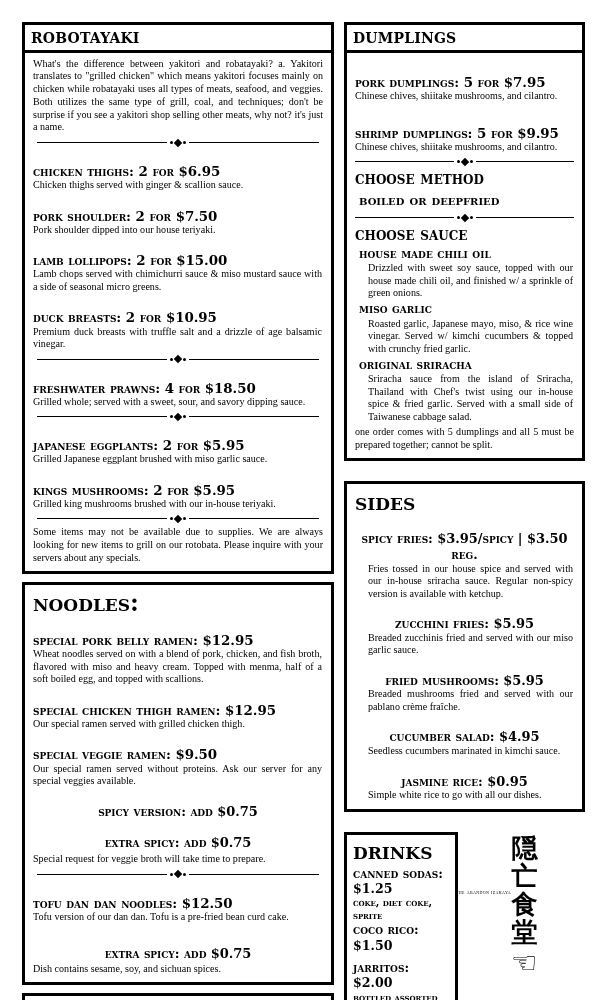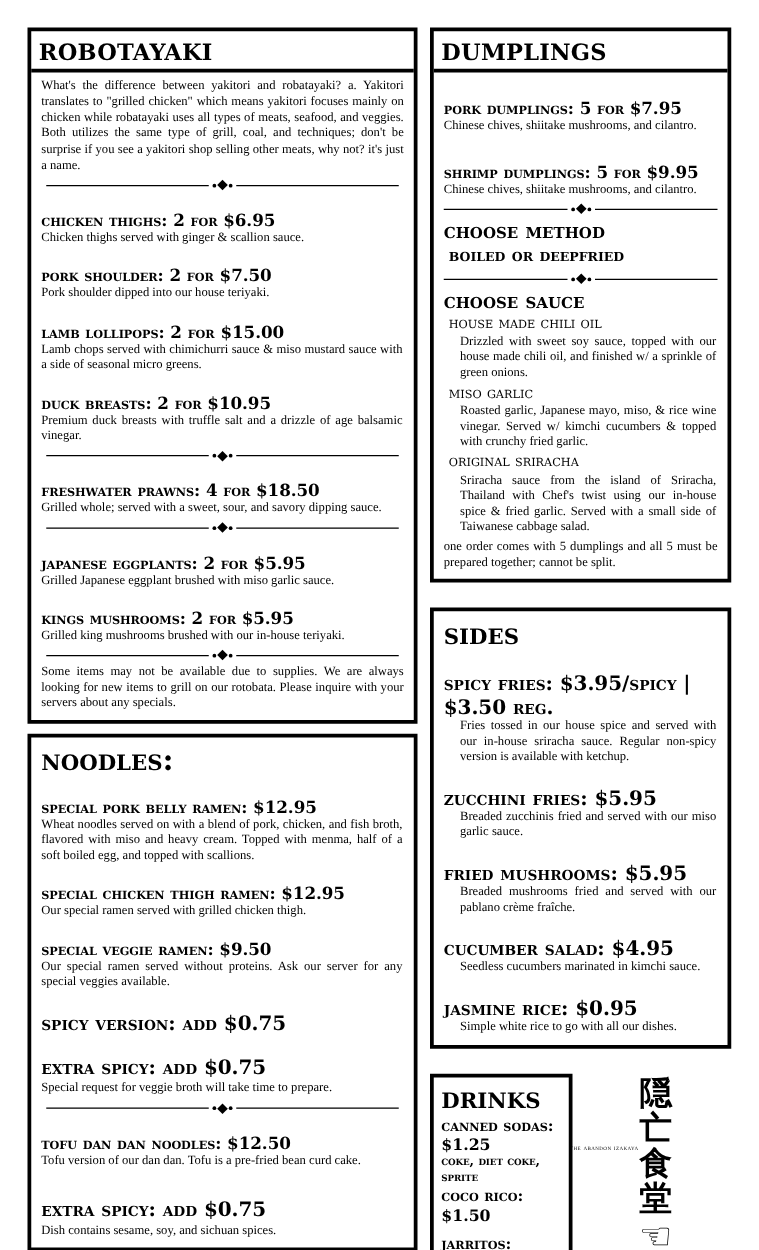--- a/index.html
+++ b/index.html
@@ -23,21 +23,21 @@
   }
   .panel-body { padding: 5px 8px 6px 8px; }
 
   .panel-title-bar {
     border-bottom: 3px solid #000;
     padding: 1px 6px 2px 6px;
   }
   .panel-title {
     font-family: "DejaVu Serif", "Liberation Serif", serif;
     font-weight: 700;
-    font-size: 25px;
+    font-size: 20px;
     line-height: 1.08;
     letter-spacing: 0.2px;
     font-variant: small-caps;
     text-transform: lowercase;
   }
 
   
   .title-inbody {
     font-family: "DejaVu Serif", "Liberation Serif", serif;
     font-weight: 700;
@@ -59,21 +59,21 @@
   .item-name {
     font-family: "DejaVu Serif", "Liberation Serif", serif;
     font-weight: 700;
     font-size: 13.4px;
     line-height: 1.2;
     font-variant: small-caps;
     text-transform: lowercase;
     letter-spacing: -0.05px;
     margin-top: 16px;
   }
-  .item-name.sm { font-size: 16px; }
+  .item-name.sm { font-size: 13px; text-align: center; }
   .item-desc {
     font-size: 10.1px;
     line-height: 1.24;
     text-align: justify;
     padding-right: 1px;
   }
   .item-desc.indent { padding-left: 13px; }
 
   .sub-head {
     font-family: "DejaVu Serif", "Liberation Serif", serif;
@@ -81,21 +81,21 @@
     font-size: 16.5px;
     font-variant: small-caps;
     text-transform: lowercase;
     line-height: 1.25;
     margin: 1px 0 0 0;
   }
   .sub-head.opt { font-size: 14.6px; margin-left: 4px; }
 
   .sauce-name {
     font-family: "DejaVu Serif", "Liberation Serif", serif;
-    font-weight: 400;
+    font-weight: 700;
     font-size: 13.2px;
     font-variant: small-caps;
     text-transform: lowercase;
     line-height: 1.25;
     margin-left: 4px;
   }
 
   .note {
     font-size: 10.1px;
     line-height: 1.27;

